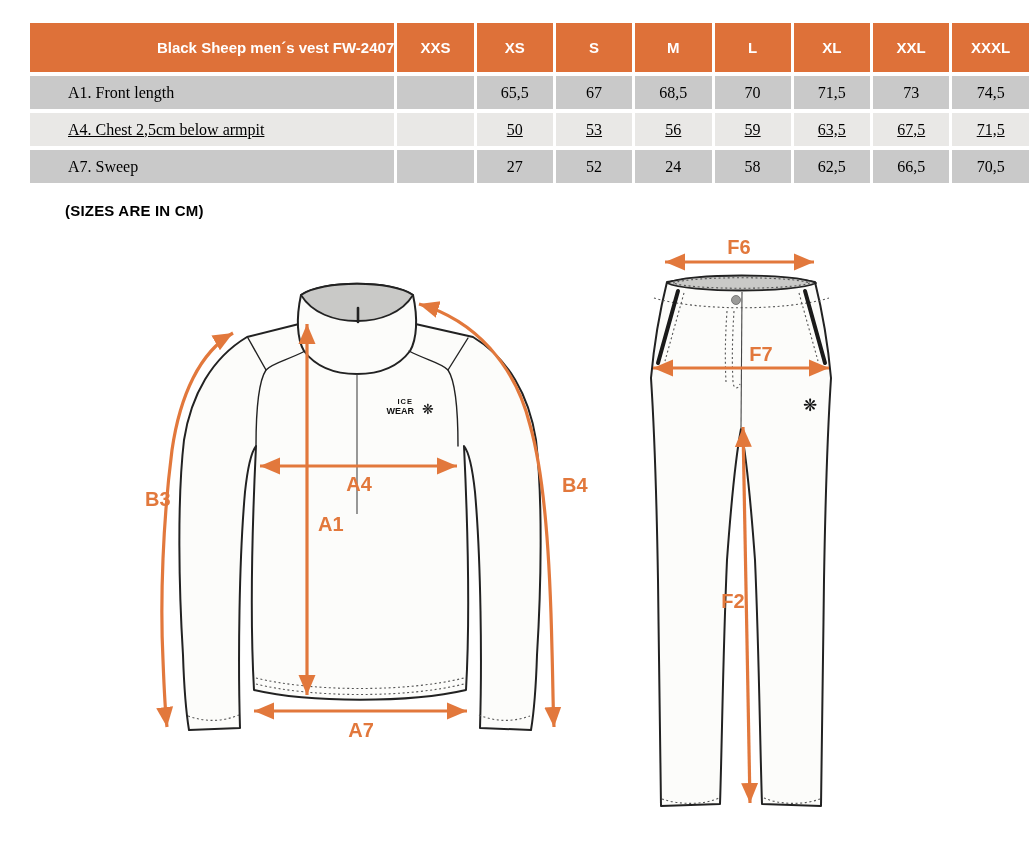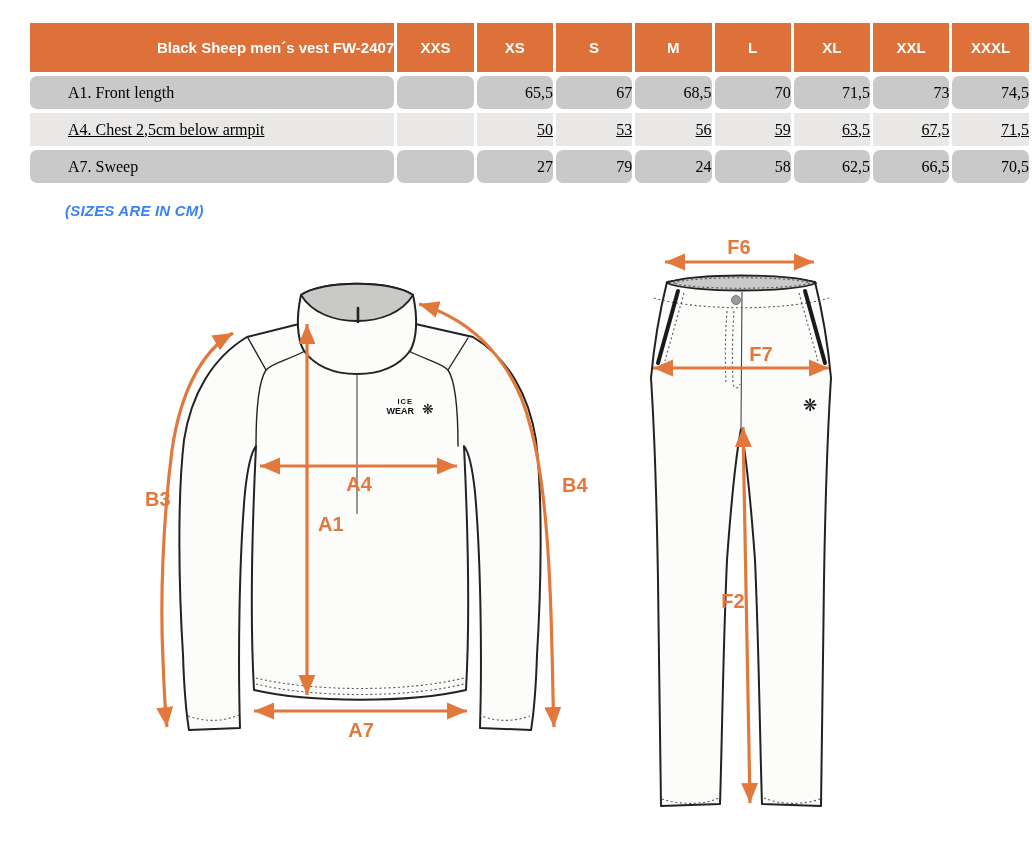--- a/index.html
+++ b/index.html
@@ -2,26 +2,26 @@
 <html><head>
 <meta charset="utf-8">
 <style>
   html,body{margin:0;padding:0;width:1032px;height:852px;background:#ffffff;overflow:hidden;}
   body{position:relative;font-family:"Liberation Sans",sans-serif;}
 
   table.size-table{position:absolute;left:27px;top:19px;border-collapse:separate;border-spacing:3px 4px;}
   .size-table th{background:#DE7139;color:#ffffff;font-size:15px;font-weight:bold;height:49px;padding:0;}
   .size-table th.title{width:330px;text-align:right;padding-left:38px;}
   .size-table th.size{width:77px;}
-  .size-table td{height:33px;text-align:right;font-family:"Liberation Serif","DejaVu Serif",serif;font-size:16px;color:#000;padding:0;}
-  .size-table tr.dark td{background:#C9C9C9;border-radius:7px;}
+  .size-table td{height:33px;text-align:center;font-family:"Liberation Serif","DejaVu Serif",serif;font-size:16px;color:#000;padding:0;}
+  .size-table tr.dark td{background:#C9C9C9;}
   .size-table tr.light td{background:#E9E8E6;text-decoration:underline;}
   .size-table td.label{text-align:left;padding-left:38px;}
 
-  .note{position:absolute;left:65px;top:202px;color:#3b82f6;font-size:15px;font-weight:bold;letter-spacing:.2px;font-style:italic;}
+  .note{position:absolute;left:65px;top:202px;color:#000000;font-size:15px;font-weight:bold;letter-spacing:.2px;}
 
   svg.diagram{position:absolute;left:0;top:230px;}
 
   .outline{fill:#FCFCFA;stroke:#222222;stroke-width:2;stroke-linejoin:round;stroke-linecap:round;}
   .shade{fill:#C9C9C7;stroke:#222222;stroke-width:1.8;stroke-linejoin:round;}
   .seam{fill:none;stroke:#222222;stroke-width:1.4;stroke-linecap:round;}
   .thin{fill:none;stroke:#444444;stroke-width:1.1;}
   .stitch{fill:none;stroke:#555555;stroke-width:1.1;stroke-dasharray:2 2.6;}
   .pocket{fill:none;stroke:#1a1a1a;stroke-width:4;stroke-linecap:round;}
   .arrow{fill:none;stroke:#E2783C;stroke-width:3.2;}
@@ -63,21 +63,21 @@
     <td>56</td>
     <td>59</td>
     <td>63,5</td>
     <td>67,5</td>
     <td>71,5</td>
   </tr>
   <tr class="dark">
     <td class="label">A7. Sweep</td>
     <td></td>
     <td>27</td>
-    <td>79</td>
+    <td>52</td>
     <td>24</td>
     <td>58</td>
     <td>62,5</td>
     <td>66,5</td>
     <td>70,5</td>
   </tr>
 </tbody>
   </table>
 
 <div class="note">(SIZES ARE IN CM)</div>

